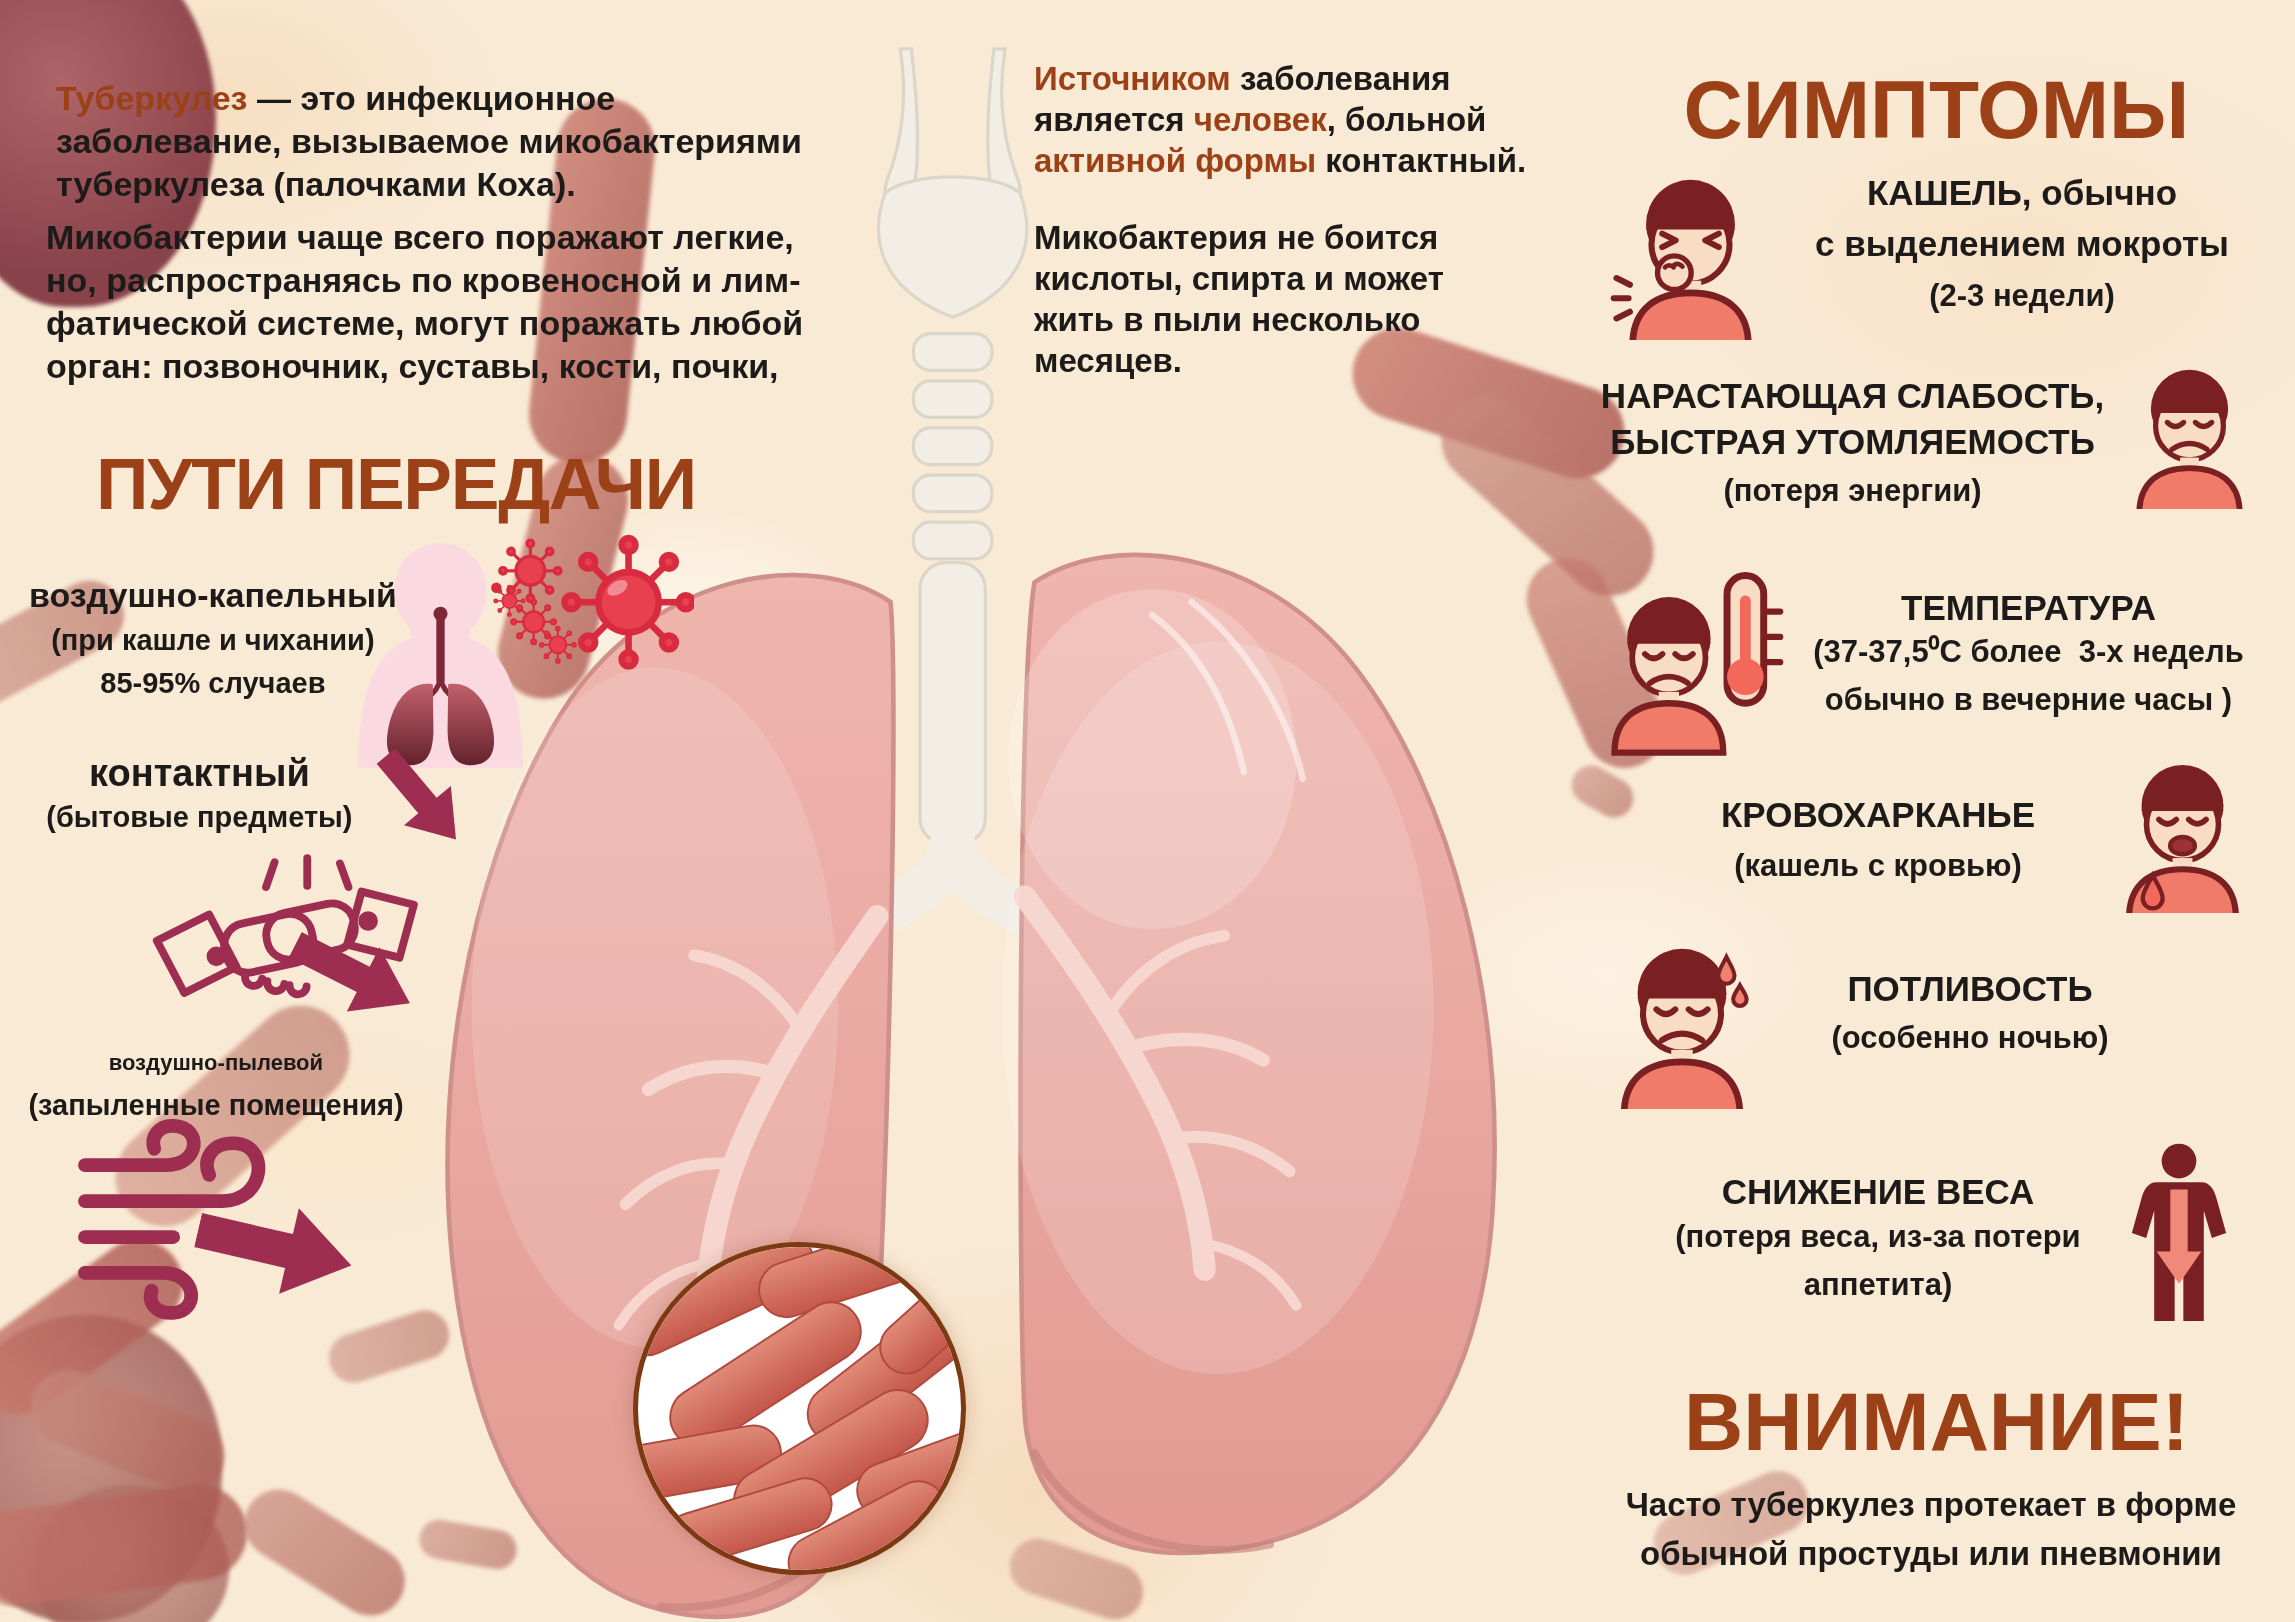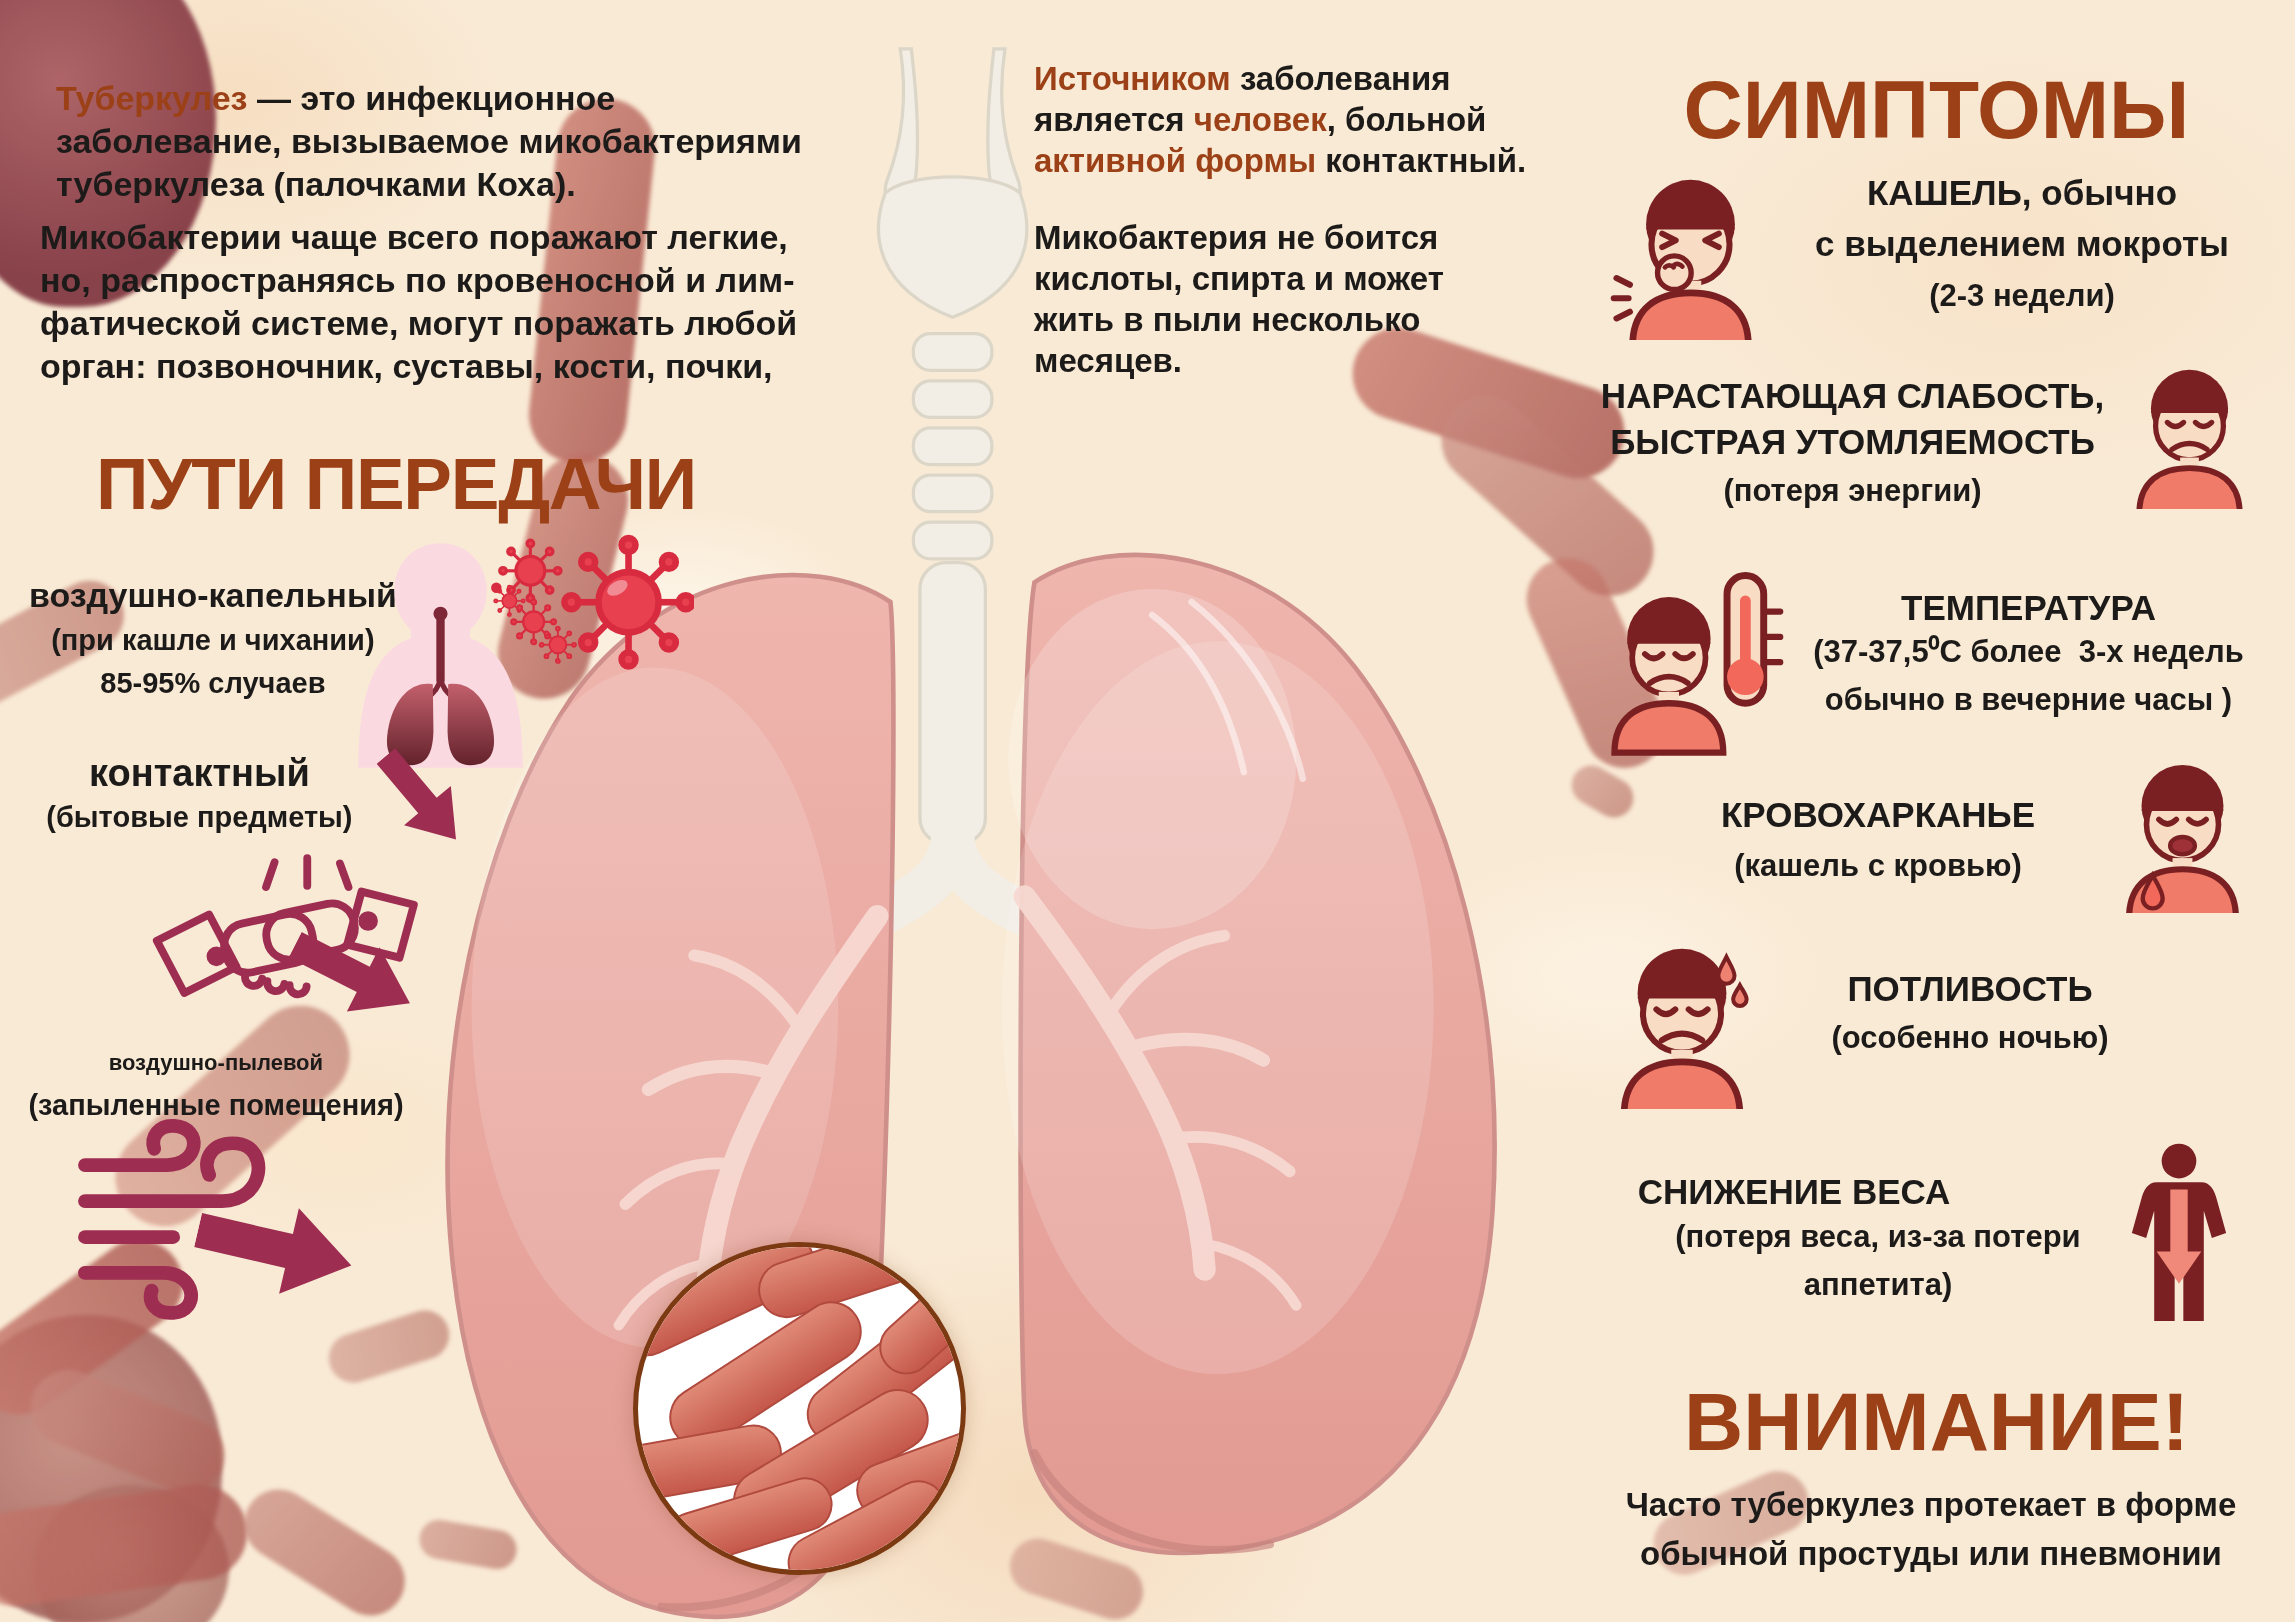--- a/index.html
+++ b/index.html
@@ -134,21 +134,21 @@
         <rect width="260" height="82" rx="41" transform="translate(220,400) rotate(-28 130 41)"></rect>
       </g>
     </svg>
   </div>
 
   <div class="abs z4 t52" style="left:56px;top:77px;width:759px;">
     <div><span class="accent">Туберкулез</span><span> — это инфекционное</span></div>
     <div>заболевание, вызываемое микобактериями</div>
     <div>туберкулеза (палочками Коха).</div>
   </div>
-  <div class="abs z4 t52" style="left:40px;top:216px;width:759px;">
+  <div class="abs z4 t52" style="left:46px;top:216px;width:759px;">
     <div>Микобактерии чаще всего поражают легкие,</div>
     <div>но, распространяясь по кровеносной и лим-</div>
     <div>фатической системе, могут поражать любой</div>
     <div>орган: позвоночник, суставы, кости, почки,</div>
   </div>
 
   <div class="abs z4 c path-h" style="left:49px;top:446px;width:694px;">ПУТИ ПЕРЕДАЧИ</div>
 
   <div class="abs z4 c t50" style="left:16.4px;top:575px;width:393px;font-size:34px;">воздушно-капельный</div>
   <div class="abs z4 c t44" style="left:16.4px;top:623px;width:393px;">(при кашле и чихании)</div>
@@ -351,21 +351,21 @@
       <path d="M90,158 q30,-20 60,0"></path>
     </g>
     <path d="M186,34 C180,46 174,54 174,62 a12,12 0 0 0 24,0 C198,54 192,46 186,34 Z" fill="#ef8170" stroke="#7a2022" stroke-width="6"></path>
     <path d="M206,76 C201,85 196,91 196,97 a10,10 0 0 0 20,0 C216,91 211,85 206,76 Z" fill="#ef8170" stroke="#7a2022" stroke-width="6"></path>
     <rect x="104" y="172" width="32" height="26" fill="#f8dcc3"></rect>
     <path d="M34,268 C34,213 70,190 120,190 C170,190 206,213 206,268 Z" fill="#ef7b68" stroke="#7a2022" stroke-width="10"></path>
   </svg>
   <div class="abs z4 c sym-t" style="left:1741px;top:967px;width:458px;">ПОТЛИВОСТЬ</div>
   <div class="abs z4 c sym-n" style="left:1741px;top:1019px;width:458px;">(особенно ночью)</div>
 
-  <div class="abs z4 c sym-t" style="left:1552px;top:1170px;width:484px;">СНИЖЕНИЕ ВЕСА</div>
+  <div class="abs z4 c sym-t" style="left:1636px;top:1170px;width:484px;">СНИЖЕНИЕ ВЕСА</div>
   <div class="abs z4 c sym-n" style="left:1623px;top:1218px;width:510px;">(потеря веса, из-за потери</div>
   <div class="abs z4 c sym-n" style="left:1623px;top:1266px;width:510px;">аппетита)</div>
   <svg class="abs z4" style="left:2117px;top:1140px;" width="124" height="186" viewBox="0 0 200 300">
     <circle cx="100" cy="34" r="28" fill="#7a2022"></circle>
     <path fill="#7a2022" d="M64,68 L136,68 C150,68 157,80 161,96 L176,150 L153,158 L140,114 L140,292 L107,292 L107,205 L93,205 L93,292 L60,292 L60,114 L47,158 L24,150 L39,96 C43,80 50,68 64,68 Z"></path>
     <polygon fill="#f0897a" points="86,80 114,80 114,180 136,180 100,232 64,180 86,180"></polygon>
   </svg>
 
   <div class="abs z4 c big-h" style="left:1616px;top:1379px;width:641px;">ВНИМАНИЕ!</div>
   <div class="abs z4 c" style="left:1584px;top:1484px;width:694px;font-size:33px;line-height:41px;">Часто туберкулез протекает в форме</div>

